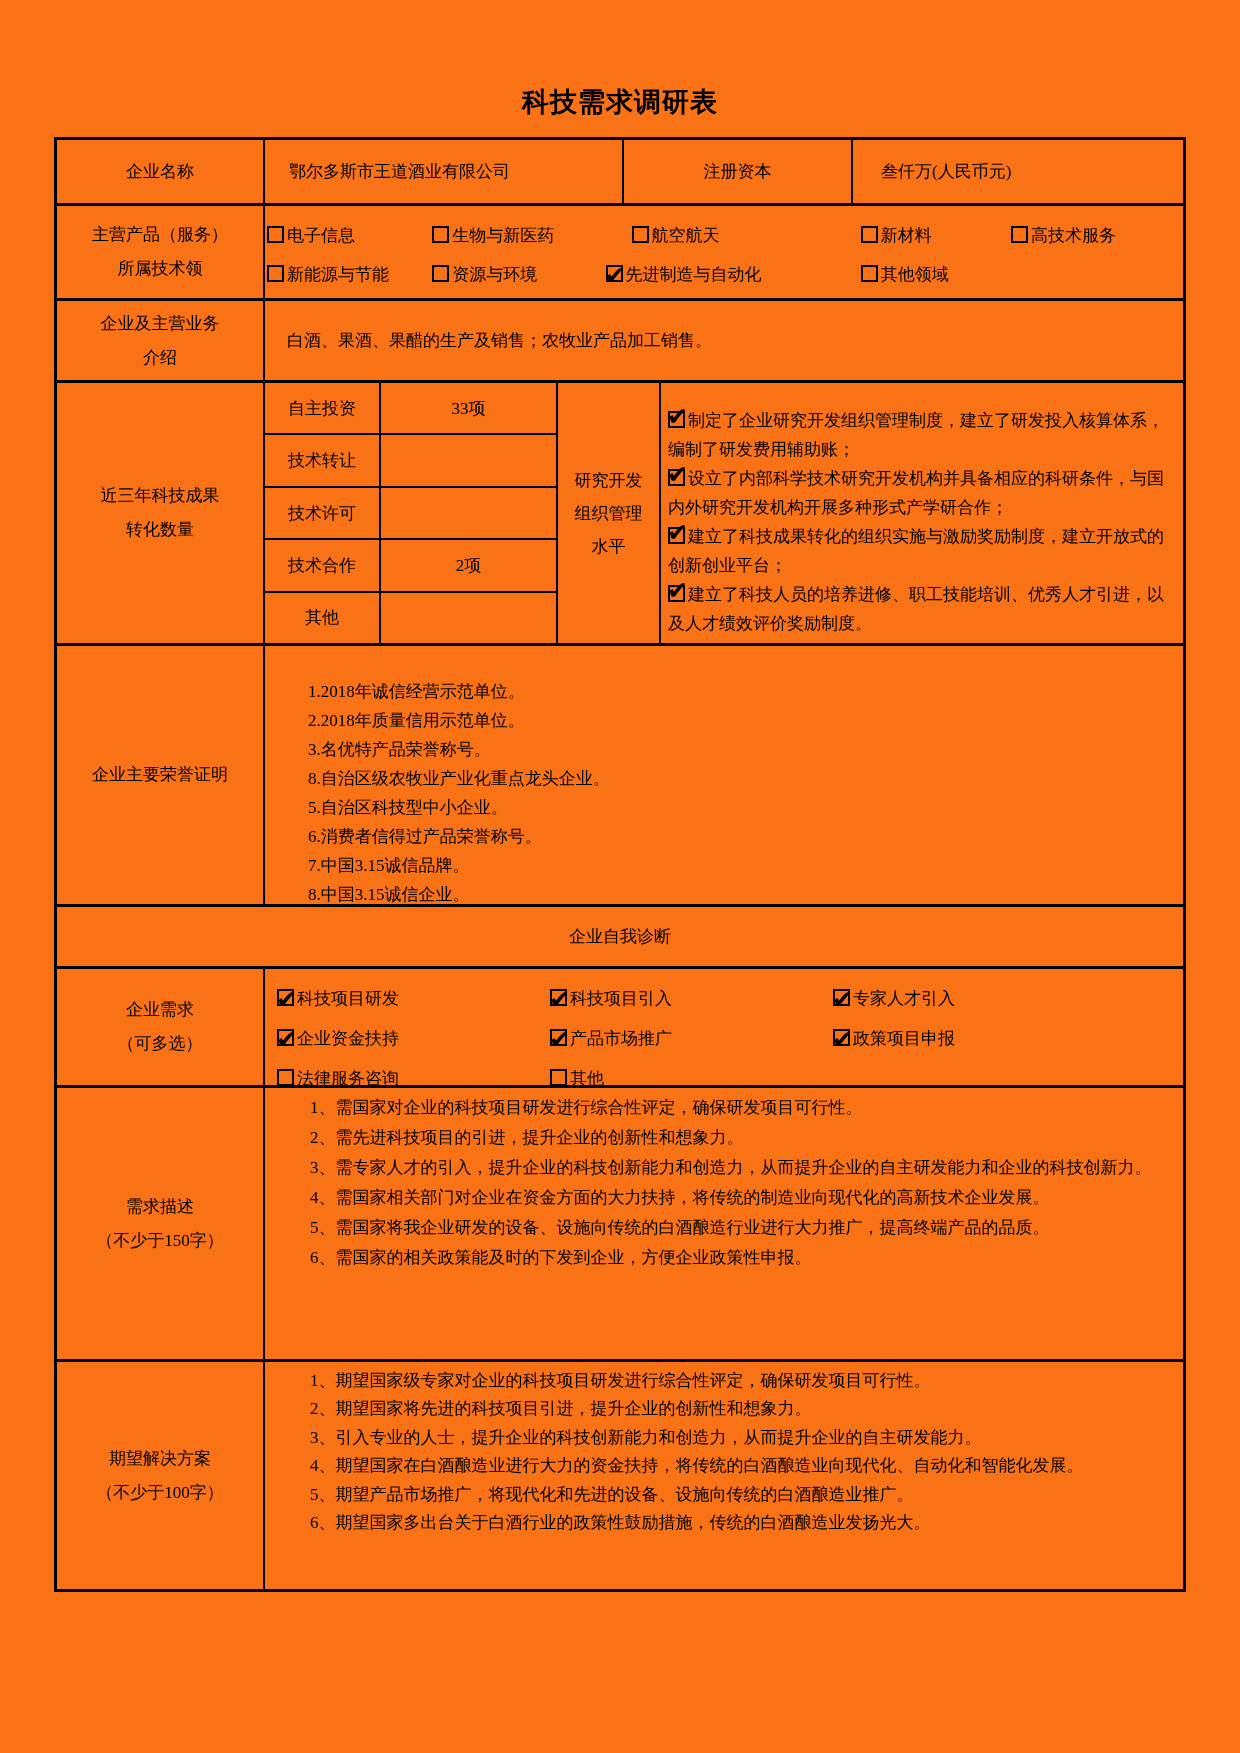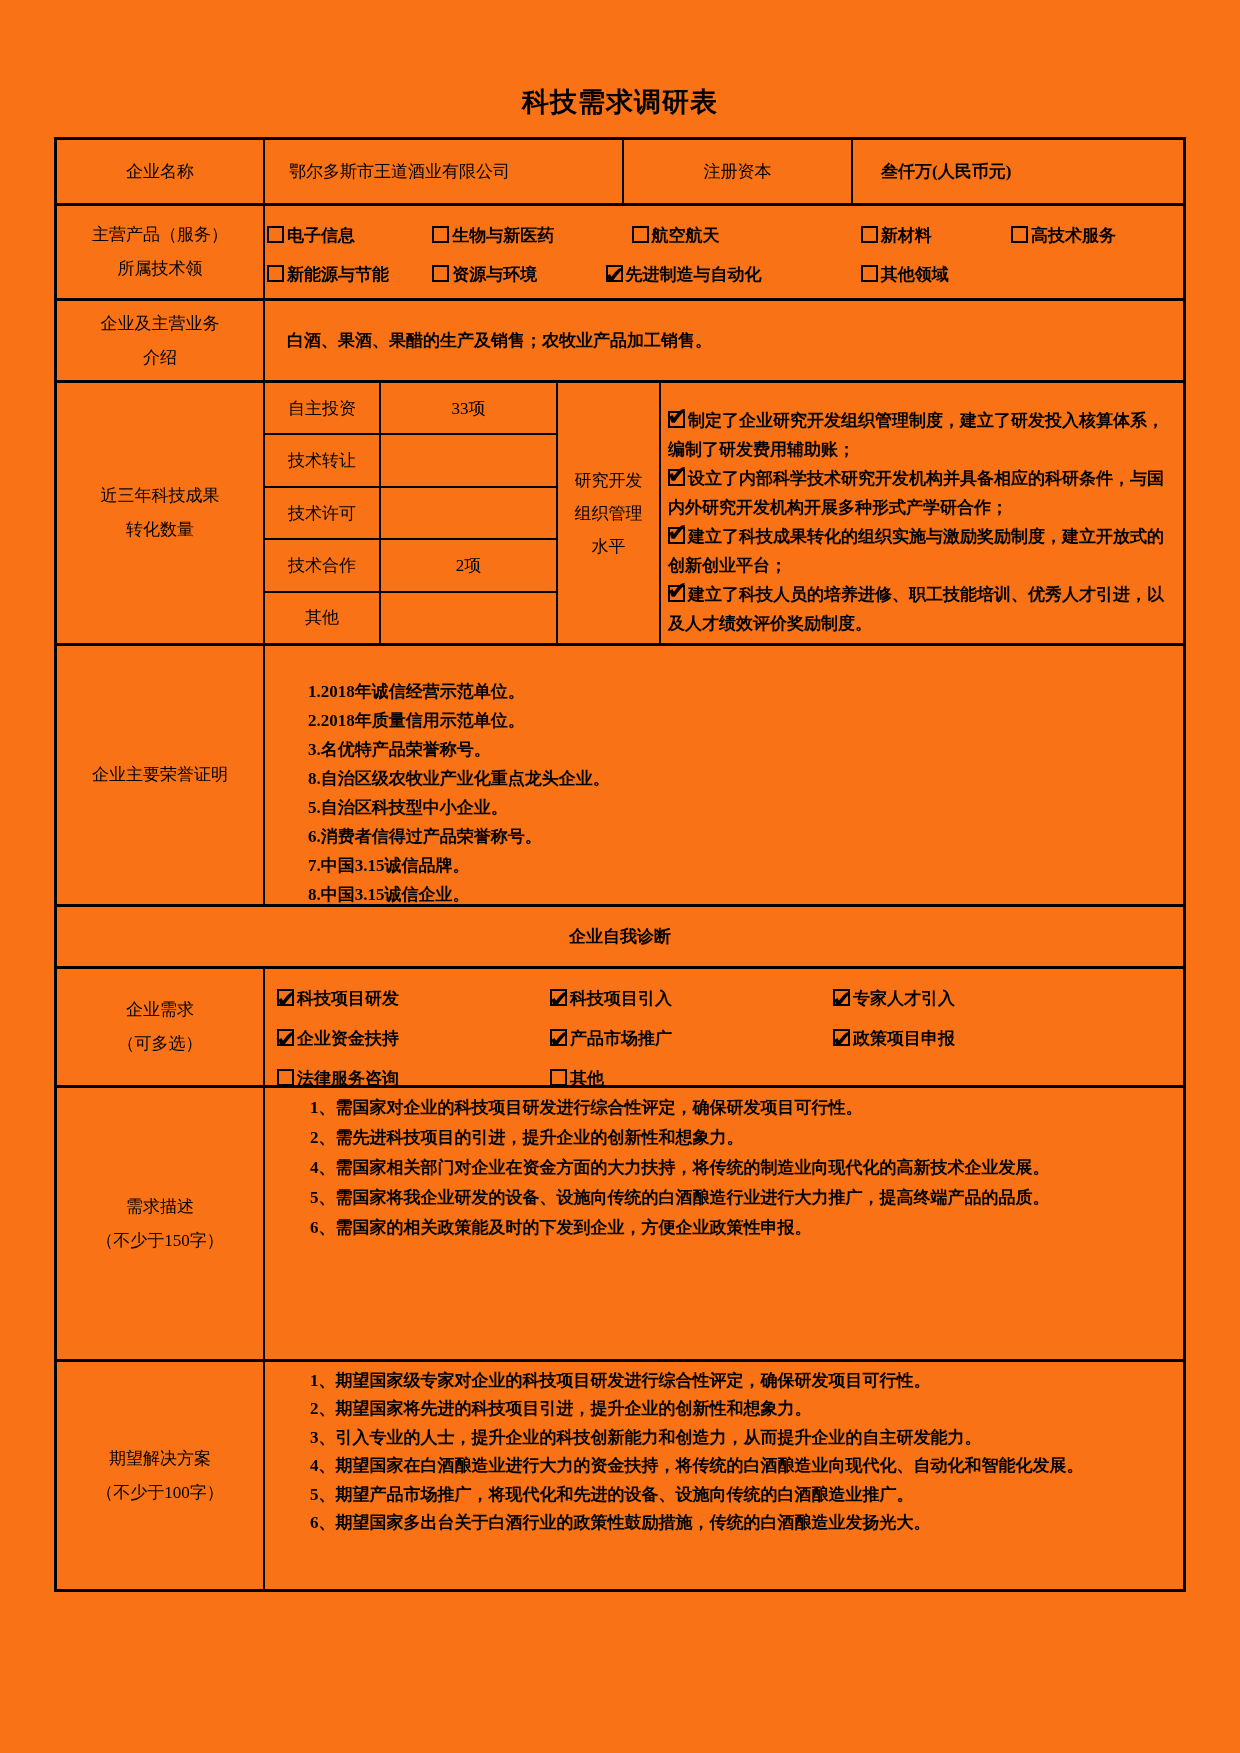--- a/index.html
+++ b/index.html
@@ -12,21 +12,21 @@
     font-size:27px;font-weight:bold;letter-spacing:1px;
     font-family:"Liberation Sans","DejaVu Sans",sans-serif;
   }
   .tbl{
     position:absolute;left:54px;top:137px;width:1132px;
     border:3px solid #000;box-sizing:border-box;font-size:17px;
   }
   .row{display:flex;border-bottom:3px solid #000;box-sizing:border-box;}
   .row:last-child{border-bottom:none;}
   .cell{box-sizing:border-box;border-right:2px solid #000;position:relative;}
-  .cell.last{border-right:none;font-weight:bold;}
+  .cell.last{border-right:none;}
   .label-cell{
     display:flex;flex-direction:column;justify-content:center;align-items:center;
     text-align:center;line-height:34px;flex-shrink:0;
   }
   .w-label{width:208px;}
   
   .r1{height:66px;}
   .c-name-value{width:359px;display:flex;align-items:center;padding-left:24px;}
   .c-cap-label{width:229px;}
   .c-cap-value{flex:1;display:flex;align-items:center;padding-left:28px;}
@@ -249,20 +249,21 @@
       <div class="cell label-cell w-label">
         <span>需求描述</span>
         <span>（不少于150字）</span>
       </div>
       <div class="cell c-paras last">
 
           <p class="para">1、需国家对企业的科技项目研发进行综合性评定，确保研发项目可行性。</p>
 
           <p class="para">2、需先进科技项目的引进，提升企业的创新性和想象力。</p>
 
+          <p class="para">3、需专家人才的引入，提升企业的科技创新能力和创造力，从而提升企业的自主研发能力和企业的科技创新力。</p>
 
           <p class="para">4、需国家相关部门对企业在资金方面的大力扶持，将传统的制造业向现代化的高新技术企业发展。</p>
 
           <p class="para">5、需国家将我企业研发的设备、设施向传统的白酒酿造行业进行大力推广，提高终端产品的品质。</p>
 
           <p class="para">6、需国家的相关政策能及时的下发到企业，方便企业政策性申报。</p>
         </div>
     </div>
 
     <div class="row r9">

